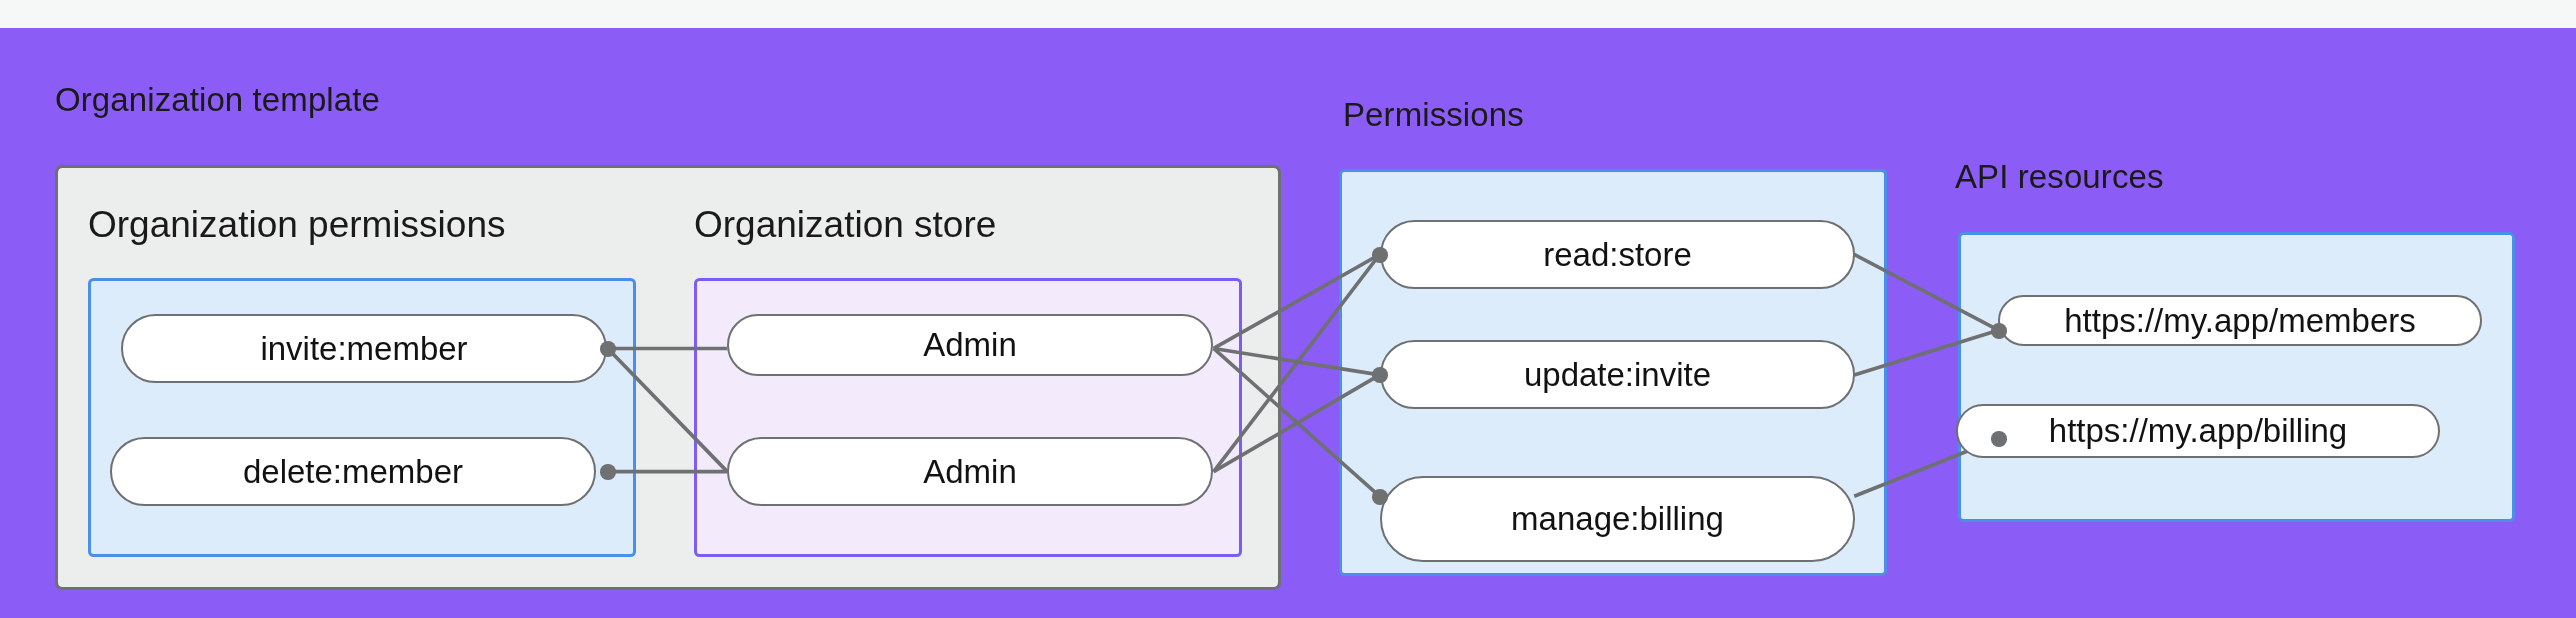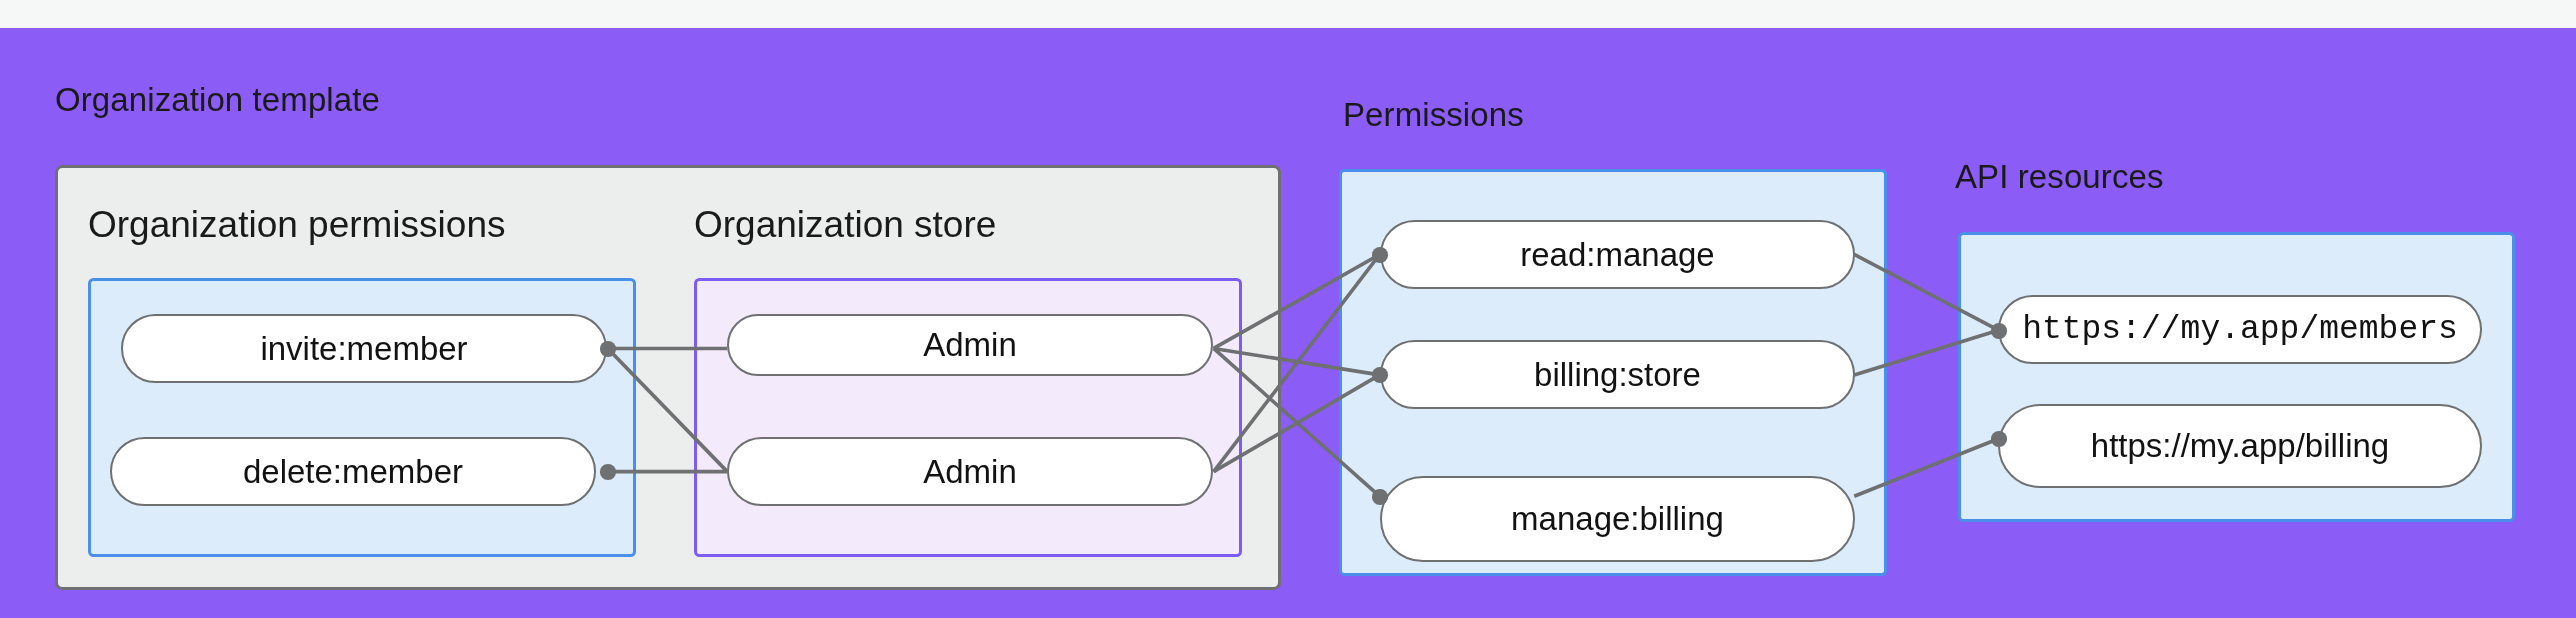--- a/index.html
+++ b/index.html
@@ -116,31 +116,31 @@
   <div class="node" style="left:110px; top:409px; width:486px; height:69px;">delete:member</div>
 
   <div class="container-purple" style="left:694px; top:250px; width:548px; height:279px;"></div>
 
   <div class="node" style="left:727px; top:286px; width:486px; height:62px;">Admin</div>
 
   <div class="node" style="left:727px; top:409px; width:486px; height:69px;">Admin</div>
 
   <div class="container-blue" style="left:1339px; top:141px; width:548px; height:407px;"></div>
 
-  <div class="node" style="left:1380px; top:192px; width:475px; height:69px;">read:manage</div>
+  <div class="node" style="left:1380px; top:192px; width:475px; height:69px;">read:store</div>
 
-  <div class="node" style="left:1380px; top:312px; width:475px; height:69px;">billing:store</div>
+  <div class="node" style="left:1380px; top:312px; width:475px; height:69px;">update:invite</div>
 
   <div class="node" style="left:1380px; top:448px; width:475px; height:86px;">manage:billing</div>
 
   <div class="container-blue" style="left:1958px; top:204px; width:557px; height:290px;"></div>
 
-  <div class="node" style="left:1998px; top:267px; width:484px; height:69px;font-family:Liberation Mono, monospace;">https://my.app/members</div>
+  <div class="node" style="left:1998px; top:267px; width:484px; height:51px;">https://my.app/members</div>
 
-  <div class="node" style="left:1998px; top:376px; width:484px; height:84px;">https://my.app/billing</div>
+  <div class="node" style="left:1956px; top:376px; width:484px; height:54px;">https://my.app/billing</div>
 
   <svg id="edges" viewBox="0 0 2823 678">
     <g stroke="#6e7072" stroke-width="4" fill="none">
 
       <line x1="666" y1="351" x2="797" y2="351"></line>
 
       <line x1="666" y1="351" x2="797" y2="486"></line>
 
       <line x1="666" y1="486" x2="797" y2="486"></line>
 

